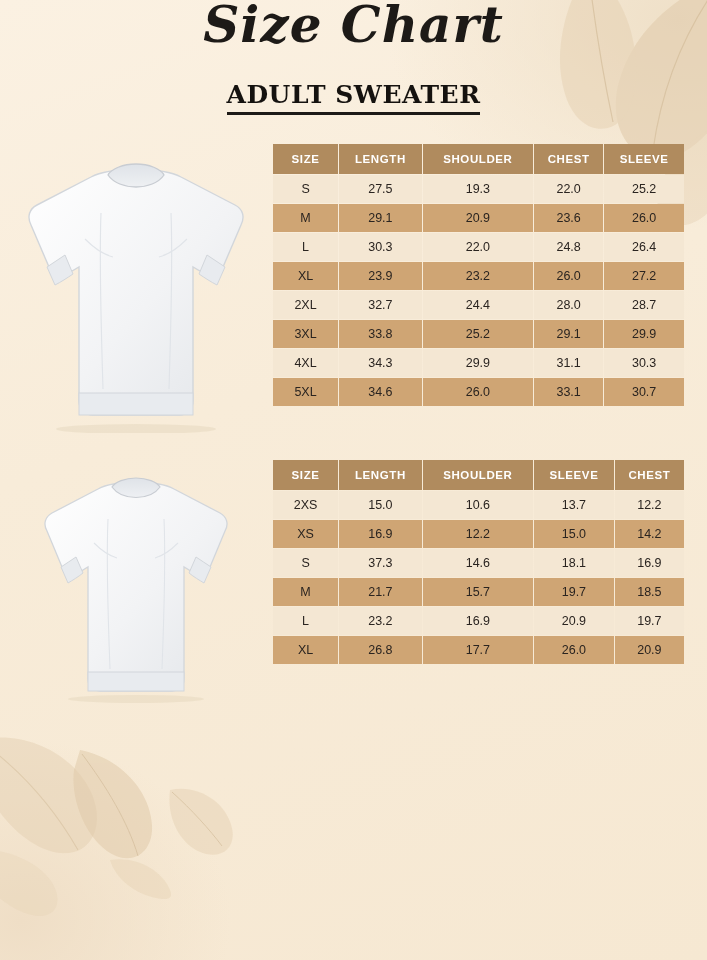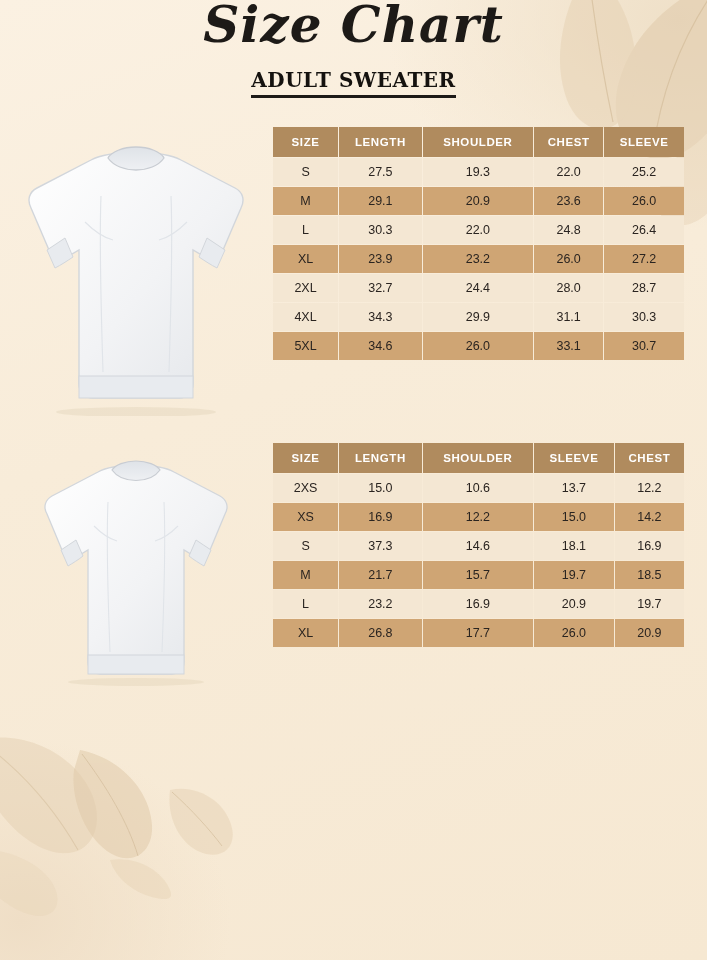--- a/index.html
+++ b/index.html
@@ -50,24 +50,24 @@
     font-weight: 700;
     font-size: 50px;
     color: #1d1a17;
     letter-spacing: 1px;
     line-height: 1;
   }
   .section-title {
     text-align: center;
     font-family: "DejaVu Serif", serif;
     font-weight: 700;
-    font-size: 20px;
+    font-size: 25px;
     letter-spacing: 0.5px;
     color: #15120f;
-    margin-top: 18px;
+    margin-top: 30px;
     position: relative;
     display: inline-block;
   }
   .section-title-wrap { text-align: center; }
   .section-title .rule {
     display: block;
     height: 3px;
     background: #1d1a17;
     margin-top: 3px;
   }
@@ -247,20 +247,27 @@
             <td>23.2</td>
             <td>26.0</td>
             <td>27.2</td>
           </tr>
           <tr>
             <td class="size-cell">2XL</td>
             <td>32.7</td>
             <td>24.4</td>
             <td>28.0</td>
             <td>28.7</td>
+          </tr>
+          <tr class="alt">
+            <td class="size-cell">3XL</td>
+            <td>33.8</td>
+            <td>25.2</td>
+            <td>29.1</td>
+            <td>29.9</td>
           </tr>
           <tr>
             <td class="size-cell">4XL</td>
             <td>34.3</td>
             <td>29.9</td>
             <td>31.1</td>
             <td>30.3</td>
           </tr>
           <tr class="alt">
             <td class="size-cell">5XL</td>

